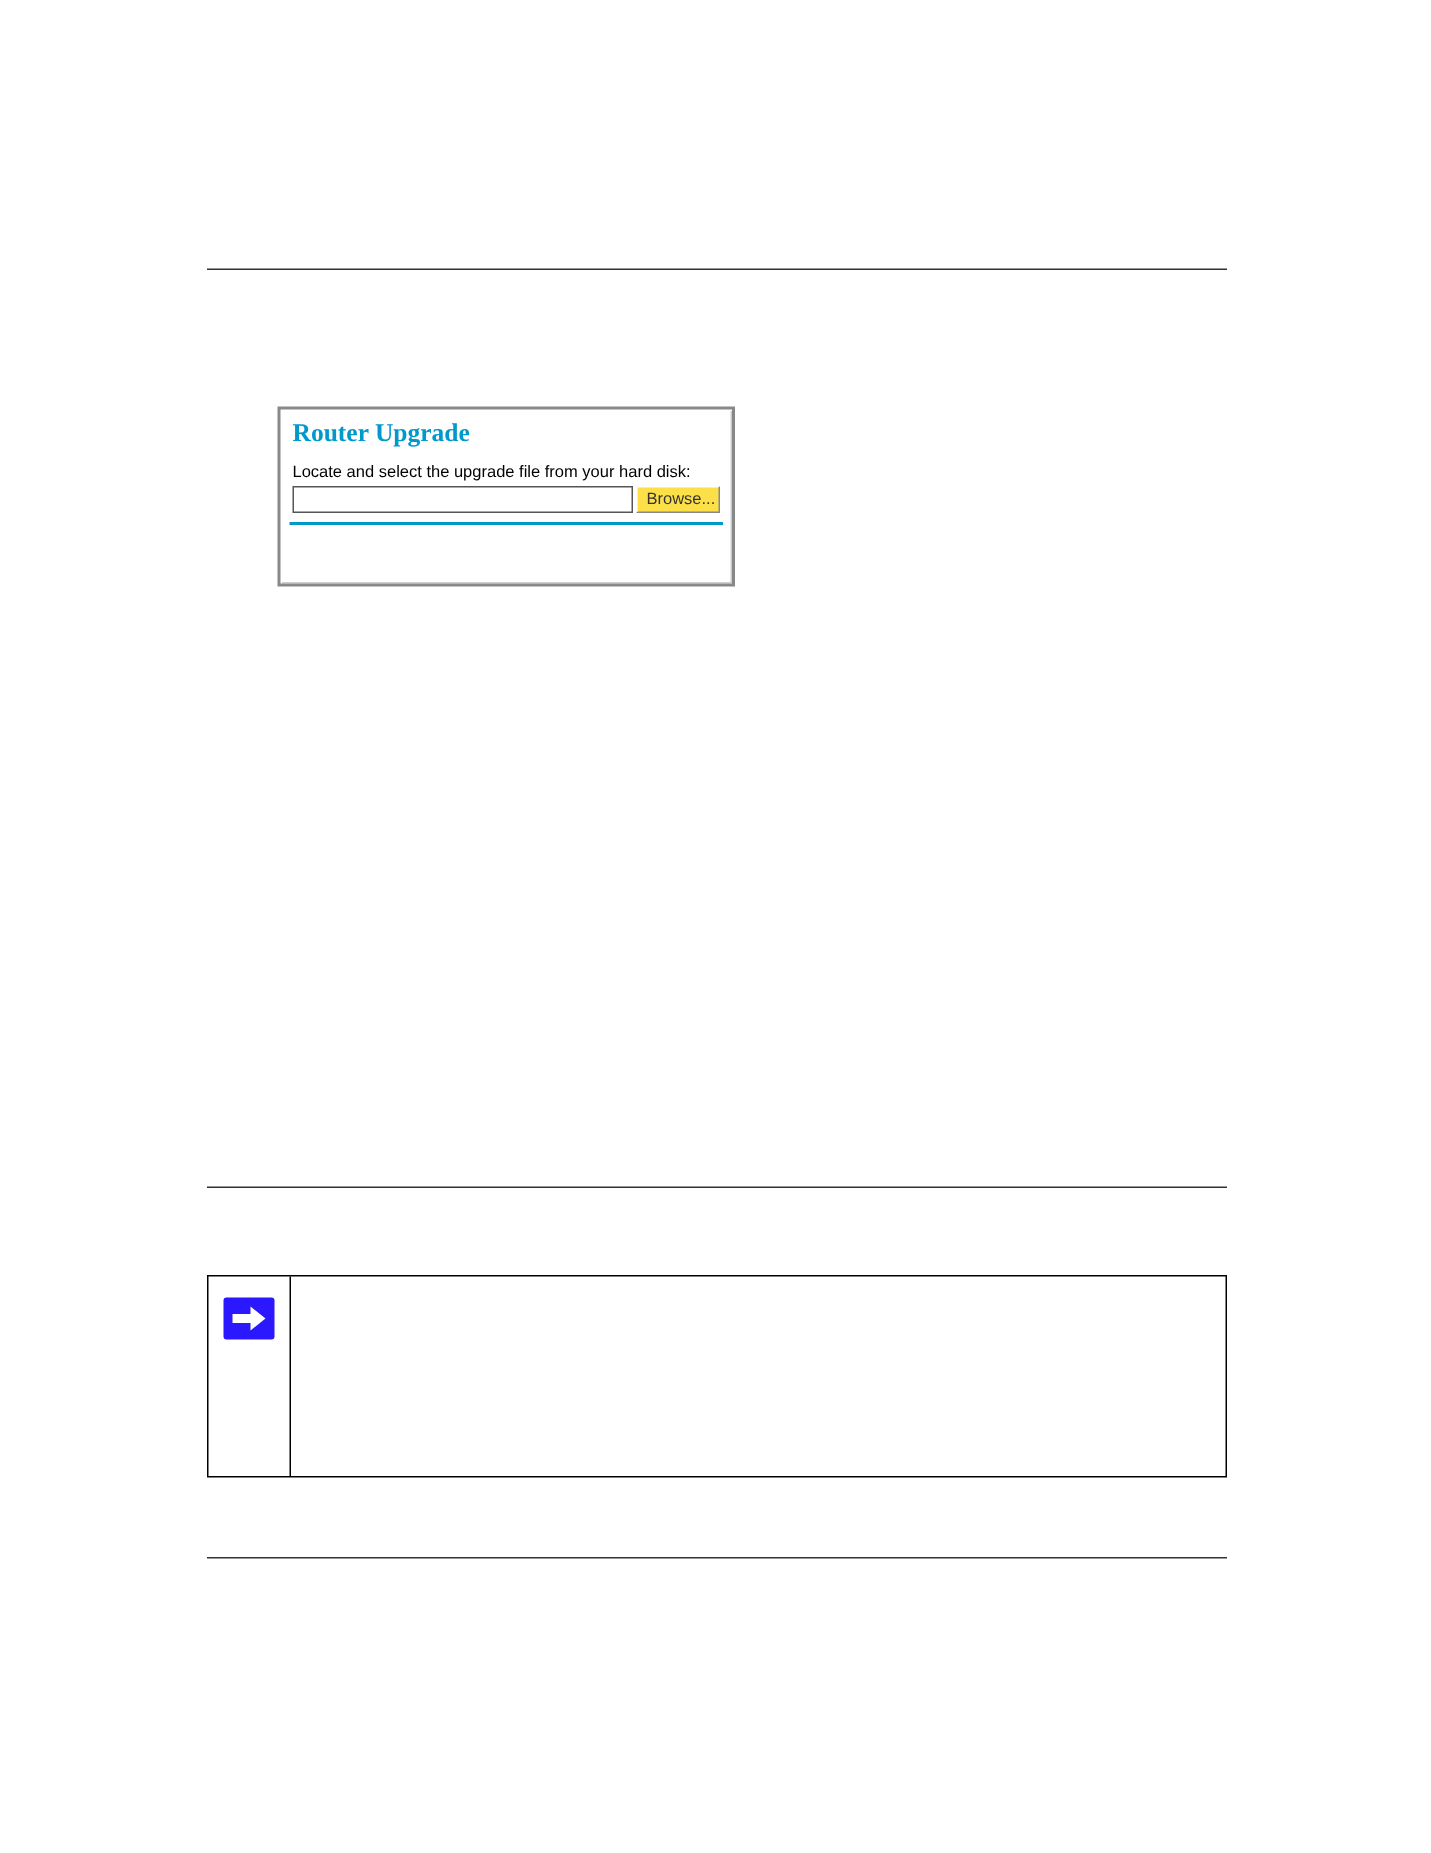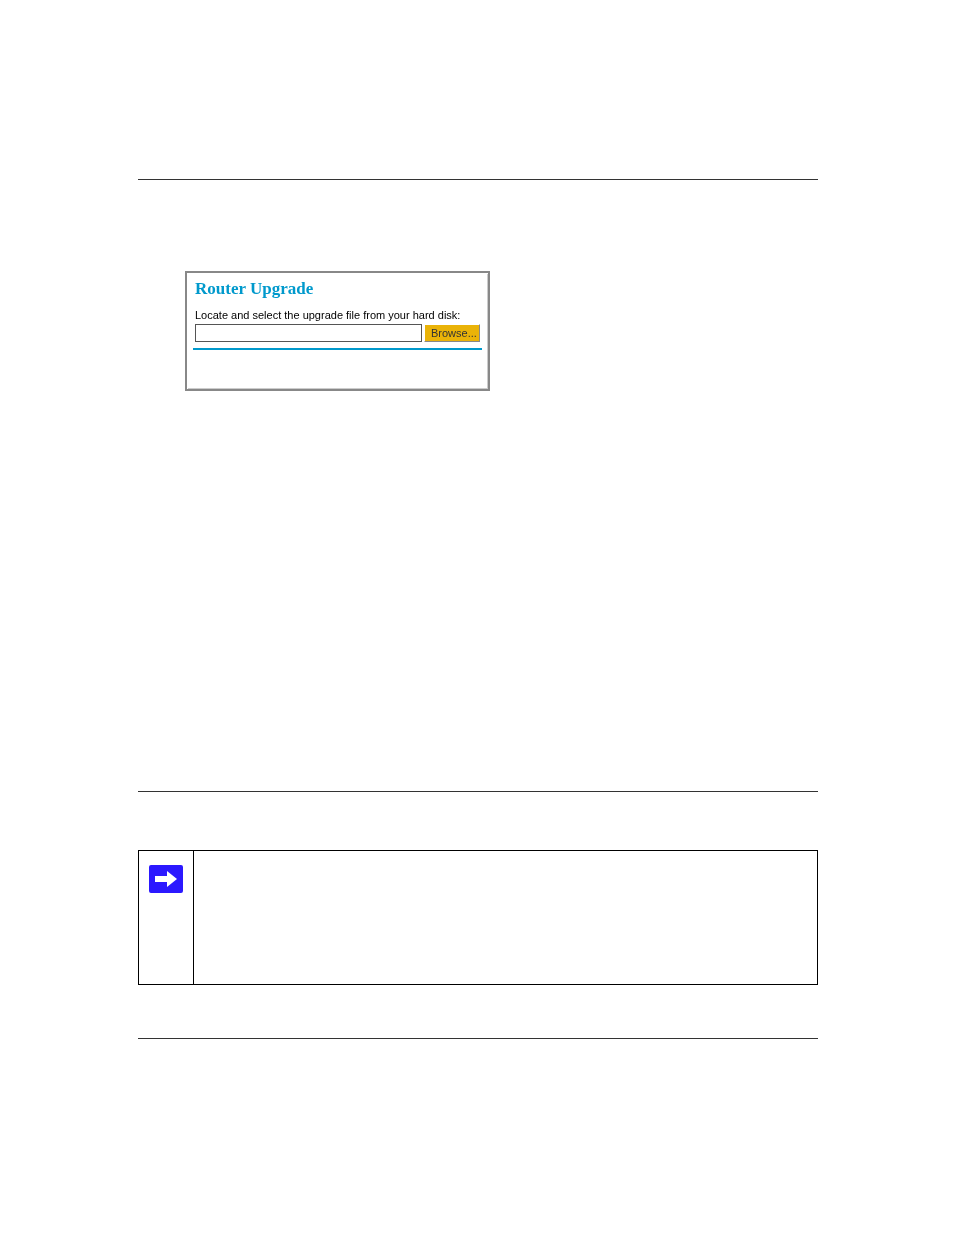--- a/index.html
+++ b/index.html
@@ -61,21 +61,21 @@
   .file-input {
     flex: 1;
     height: 18px;
     border: 1px solid #555;
     background: #fff;
     font-size: 11px;
     padding: 0 3px;
   }
   .btn {
     font-size: 11px;
-    background: #eab308;
+    background: #fde047;
     border: 1px solid #888;
     border-top-color: #fff;
     border-left-color: #fff;
     padding: 1px 6px;
     cursor: pointer;
     color: #333;
     height: 18px;
     line-height: 14px;
   }
   .browse-btn {

